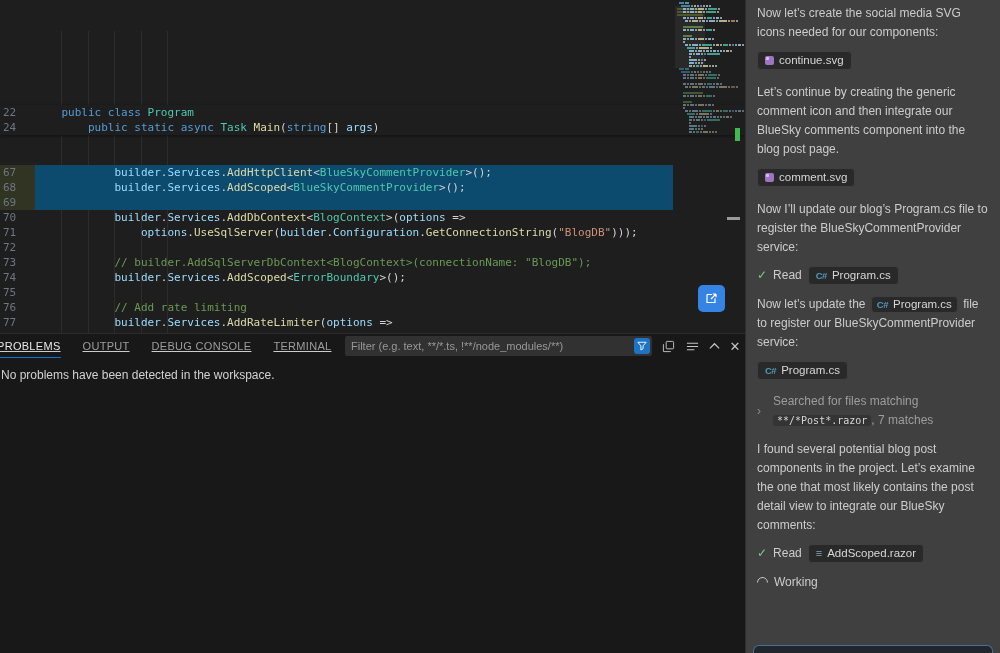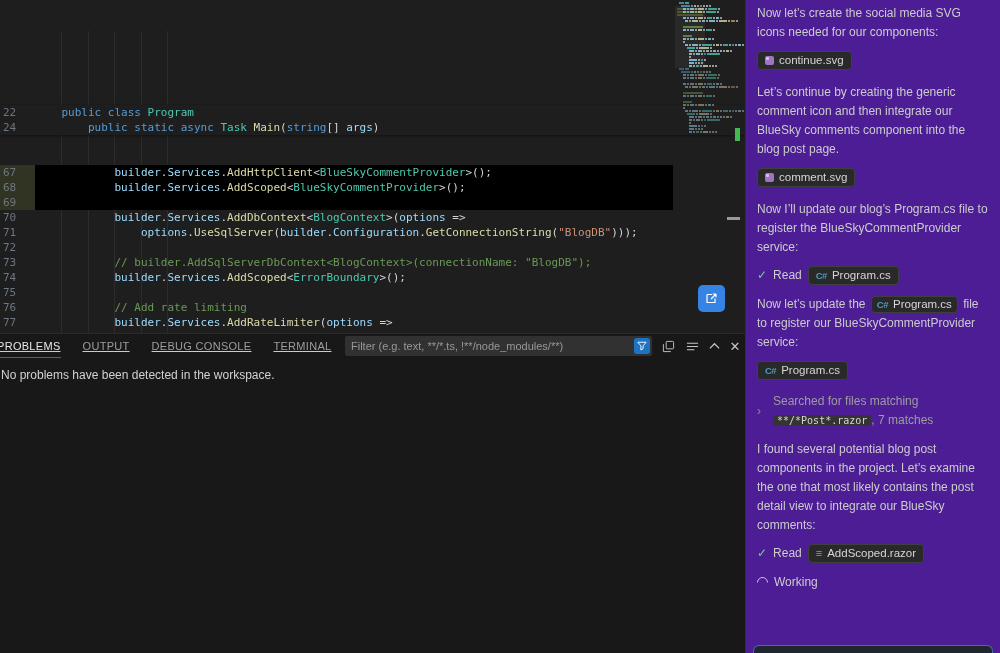--- a/index.html
+++ b/index.html
@@ -6,21 +6,21 @@
   .screen{position:relative;width:1000px;height:653px;overflow:hidden;background:#1e1e1e;
           font-family:"Liberation Sans",sans-serif;color:#cccccc;}
   
   .editor{position:absolute;left:0;top:0;width:745px;height:333px;background:#1e1e1e;overflow:hidden;}
   .codefont{font-family:"DejaVu Sans Mono",monospace;font-size:11px;line-height:15px;white-space:pre;}
   .guide{position:absolute;top:31px;bottom:0;width:1px;background:#2c2c2c;}
   .sticky{position:relative;z-index:3;background:#1e1e1e;box-shadow:0 1px 3px rgba(0,0,0,.45);}
   .line{display:flex;height:15px;position:relative;z-index:2;width:673px;}
   .ln{width:35px;flex:0 0 35px;color:#6e7681;padding-left:3px;box-sizing:border-box;}
   .code{flex:1;}
-  .line.hl .code{background:#000000;}
+  .line.hl .code{background:#0c4a6e;}
   .line.hl .ln{background:rgba(86,93,45,.35);}
   .c-kw{color:#569CD6}.c-ty{color:#4EC9B0}.c-fn{color:#DCDCAA}.c-vr{color:#9CDCFE}
   .c-st{color:#CE9178}.c-cm{color:#6A9955}.c-pl{color:#D4D4D4}
   .minimap{position:absolute;left:677px;top:2px;width:26px;z-index:4;opacity:.85;}
   .mrow{height:2px;margin-bottom:1px;white-space:nowrap;}
   .mrow span{display:inline-block;height:2px;vertical-align:top;margin-right:1px;}
   .mrow.mhl{background:#565d2d;}
   .mm-slider{position:absolute;left:675px;top:6px;width:30px;height:62px;background:rgba(255,255,255,.05);z-index:3;}
   .ruler-green{position:absolute;left:735px;top:128px;width:5px;height:13px;background:#3fb950;z-index:5;}
   .ruler-gray{position:absolute;left:727px;top:217px;width:13px;height:3px;background:#9a9a9a;z-index:5;}
@@ -35,21 +35,21 @@
   .more-tabs{color:#c5c5c5;font-size:13px;margin-left:14px;cursor:pointer;}
   .filterwrap{position:absolute;left:345px;top:2px;width:307px;height:20px;background:#313131;border-radius:2px;}
   .filterwrap input{position:absolute;inset:0;background:transparent;border:none;outline:none;color:#cccccc;
                     font-family:"Liberation Sans",sans-serif;font-size:11px;padding:0 24px 0 6px;}
   .filterwrap input::placeholder{color:#989898;}
   .funnel{position:absolute;right:2px;top:2px;width:16px;height:16px;border-radius:3px;background:#1f73c5;
           display:flex;align-items:center;justify-content:center;cursor:pointer;}
   .pb-icon{position:absolute;top:4px;width:16px;height:16px;color:#c5c5c5;display:flex;align-items:center;justify-content:center;cursor:pointer;font-size:13px;}
   .panel-msg{margin:10px 0 0 1px;font-size:12px;color:#d2d2d2;}
   
-  .chat{position:absolute;left:745px;top:0;width:255px;height:653px;background:#4c1d95;border-left:1px solid #2f2f2f;
+  .chat{position:absolute;left:745px;top:0;width:255px;height:653px;background:#404040;border-left:1px solid #2f2f2f;
         box-sizing:border-box;padding:4px 10px 0 11px;font-size:12px;line-height:19px;color:#cccccc;overflow:hidden;}
   .chat p{margin:0 0 9px 0;}
   .chip{display:inline-flex;align-items:center;gap:5px;background:#29292a;border:1px solid #3f3f3f;border-radius:4px;
         padding:1px 7px;font-size:11.5px;color:#d6d6d6;cursor:pointer;line-height:15px;}
   .chip.inline{padding:0 5px;margin:0 2px;}
   .chiprow{margin:2px 0 12px 0;}
   .toolrow{display:flex;align-items:center;gap:6px;margin:2px 0 10px 0;}
   .check{color:#73c991;font-size:12px;}
   .fi-cs{color:#519aba;font-weight:bold;font-size:9.5px;letter-spacing:-.5px;}
   .fi-rz{color:#86a2ad;font-size:11px;}

